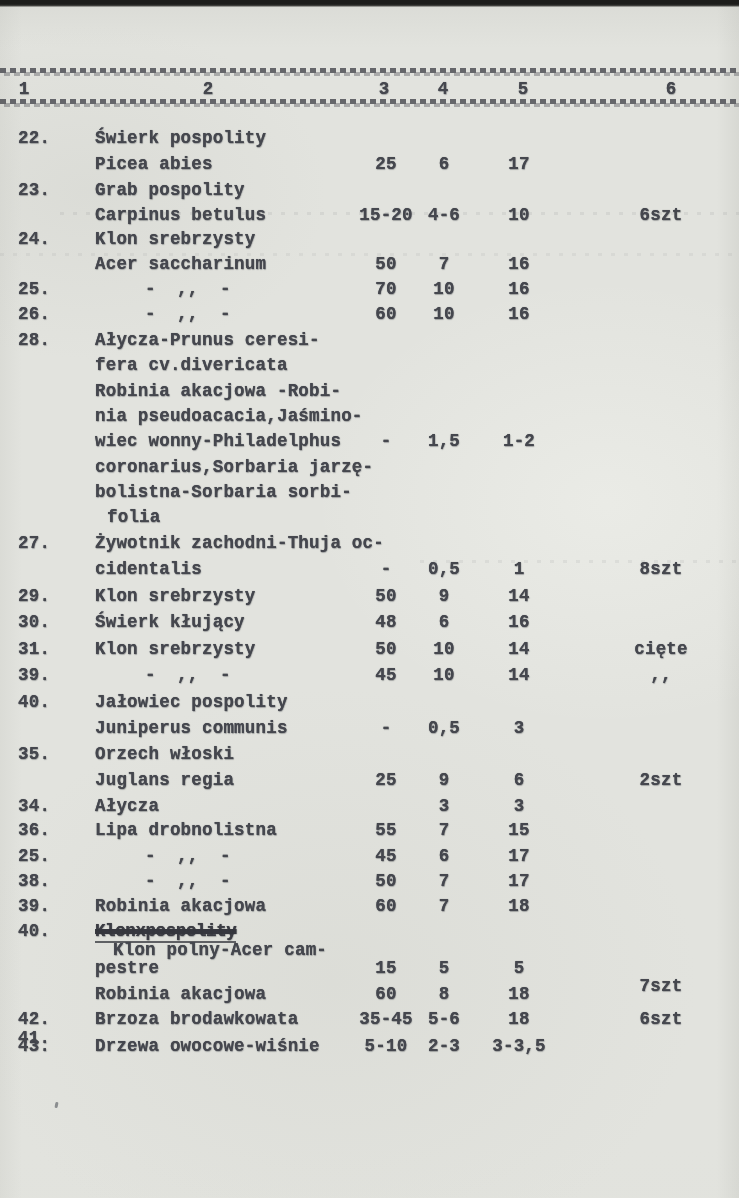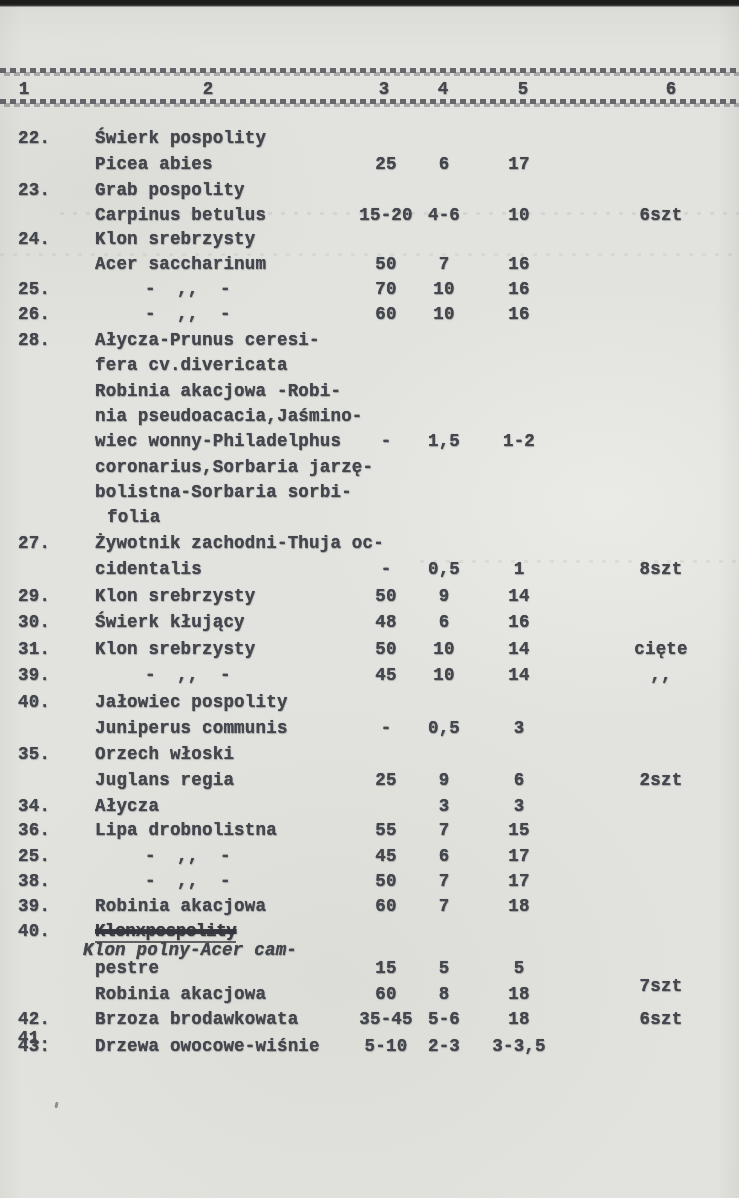--- a/index.html
+++ b/index.html
@@ -242,21 +242,21 @@
         <span class="txt" style="left: 95px; top: 896px;">Robinia akacjowa</span>
         <span class="txt val" style="left: 386px; top: 896px;">60</span>
         <span class="txt val" style="left: 444px; top: 896px;">7</span>
         <span class="txt val" style="left: 519px; top: 896px;">18</span>
       </div>
       <div>
         <span class="txt" style="left: 18px; top: 921px;">40.</span>
         <span class="txt strike" style="left: 95px; top: 921px;">Klonxpospolity</span>
       </div>
       <div>
-        <span class="txt" style="left: 83px; top: 940px; font-style: italic;">Klon polny-Acer cam-</span>
+        <span class="txt" style="left: 113px; top: 940px;">Klon polny-Acer cam-</span>
       </div>
       <div>
         <span class="txt" style="left: 95px; top: 958px;">pestre</span>
         <span class="txt val" style="left: 386px; top: 958px;">15</span>
         <span class="txt val" style="left: 444px; top: 958px;">5</span>
         <span class="txt val" style="left: 519px; top: 958px;">5</span>
       </div>
       <div>
         <span class="txt" style="left: 18px; top: 984px; margin-top: 44px;">41.</span>
         <span class="txt" style="left: 95px; top: 984px;">Robinia akacjowa</span>

